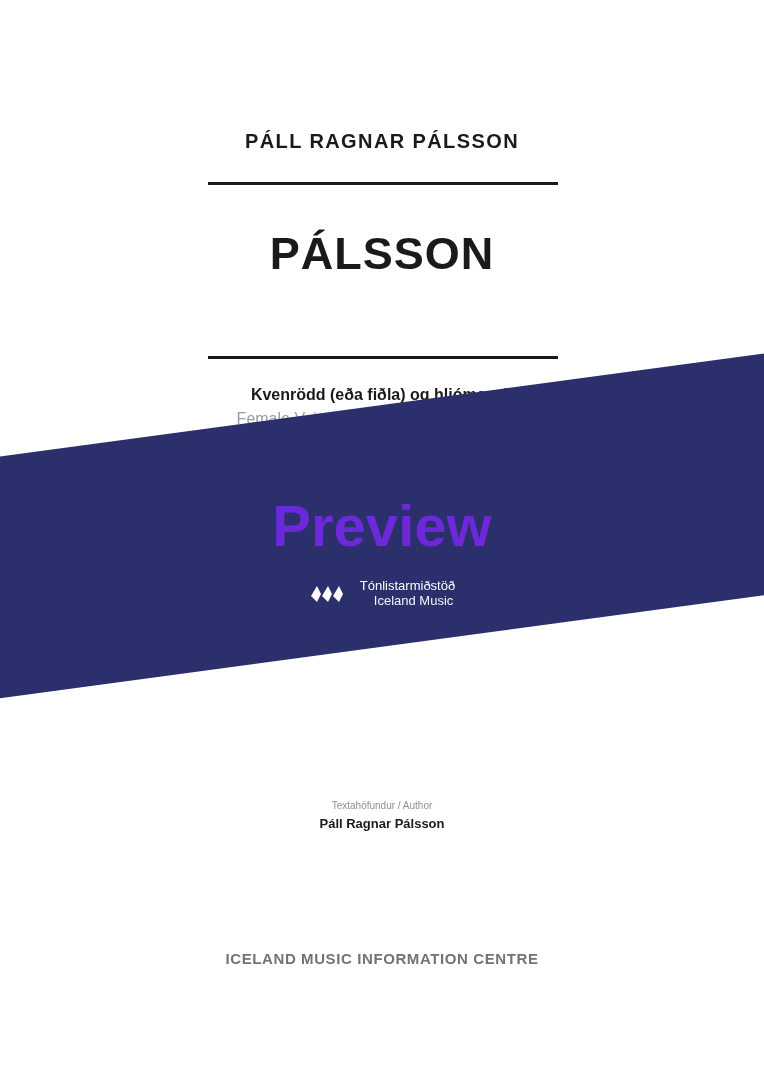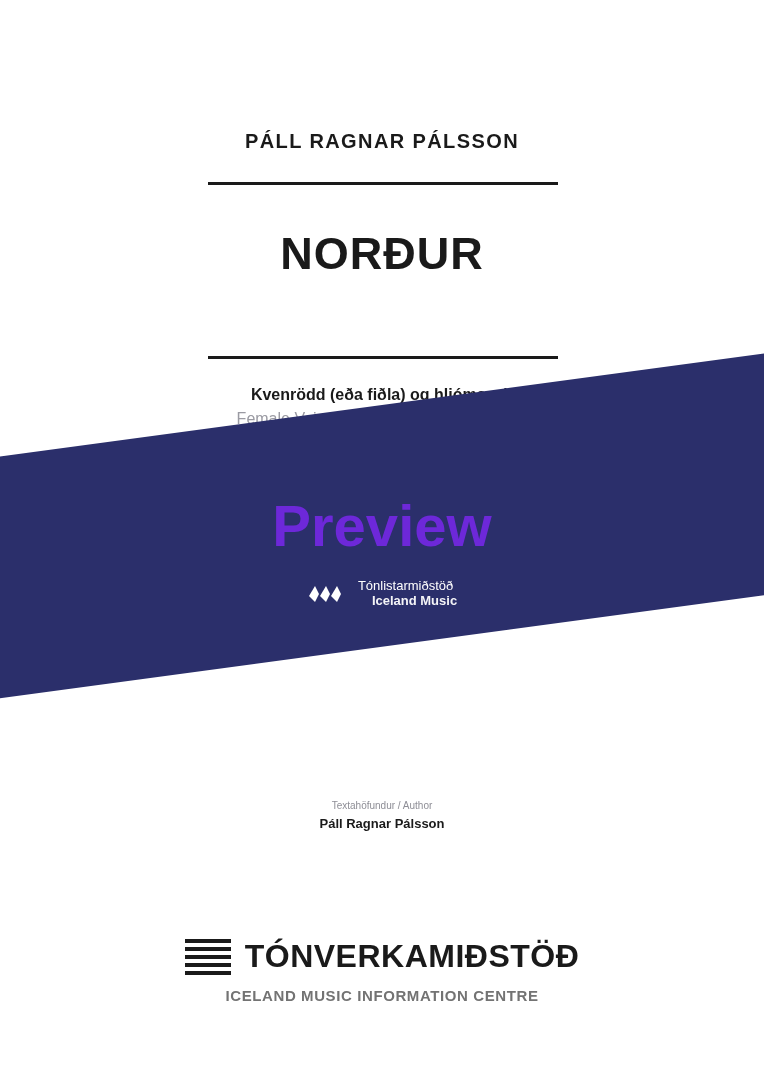--- a/index.html
+++ b/index.html
@@ -119,21 +119,21 @@
   .band-logo-mark {
     display: block;
     line-height: 0;
   }
   .band-logo-text {
     color: #ffffff;
     font-size: 13px;
     line-height: 15px;
   }
   .band-logo-text .l1 { display: block; font-weight: normal; }
-  .band-logo-text .l2 { display: block; font-weight: bold; opacity: .95; padding-left: 14px; }
+  .band-logo-text .l2 { display: block; font-weight: normal; opacity: .95; padding-left: 14px; }
 
   
   .author-label {
     position: absolute;
     top: 800px;
     left: 0;
     width: 764px;
     text-align: center;
     font-size: 10px;
     color: #8e8e96;
@@ -191,21 +191,21 @@
 </style>
 </head>
 <body>
 
 <div class="page">
 
   <div class="composer">PÁLL RAGNAR PÁLSSON</div>
 
   <div class="rule rule-top"></div>
 
-  <div class="title-main">NORÐUR</div>
+  <div class="title-main">PÁLSSON</div>
 
   <div class="rule rule-bottom"></div>
 
   <div class="instr-is">Kvenrödd (eða fiðla) og hljómsveit</div>
   <div class="instr-en">Female Voice (or solo violin) &amp; Orchestra</div>
 
   <div class="band"></div>
   <div class="band-text">Preview</div>
 
   <div class="band-logo">
@@ -219,26 +219,16 @@
     <span class="band-logo-text">
       <span class="l1">Tónlistarmiðstöð</span>
       <span class="l2">Iceland Music</span>
     </span>
   </div>
 
   <div class="author-label">Textahöfundur / Author</div>
   <div class="author-name">Páll Ragnar Pálsson</div>
 
   <div class="footer">
-    <div class="footer-row">
-      <span class="footer-bars">
-        <span></span>
-          <span></span>
-          <span></span>
-          <span></span>
-          <span></span>
-      </span>
-      <span class="footer-name">TÓNVERKAMIÐSTÖÐ</span>
-    </div>
     <div class="footer-sub">ICELAND MUSIC INFORMATION CENTRE</div>
   </div>
 
 </div>
 
 </body></html>

